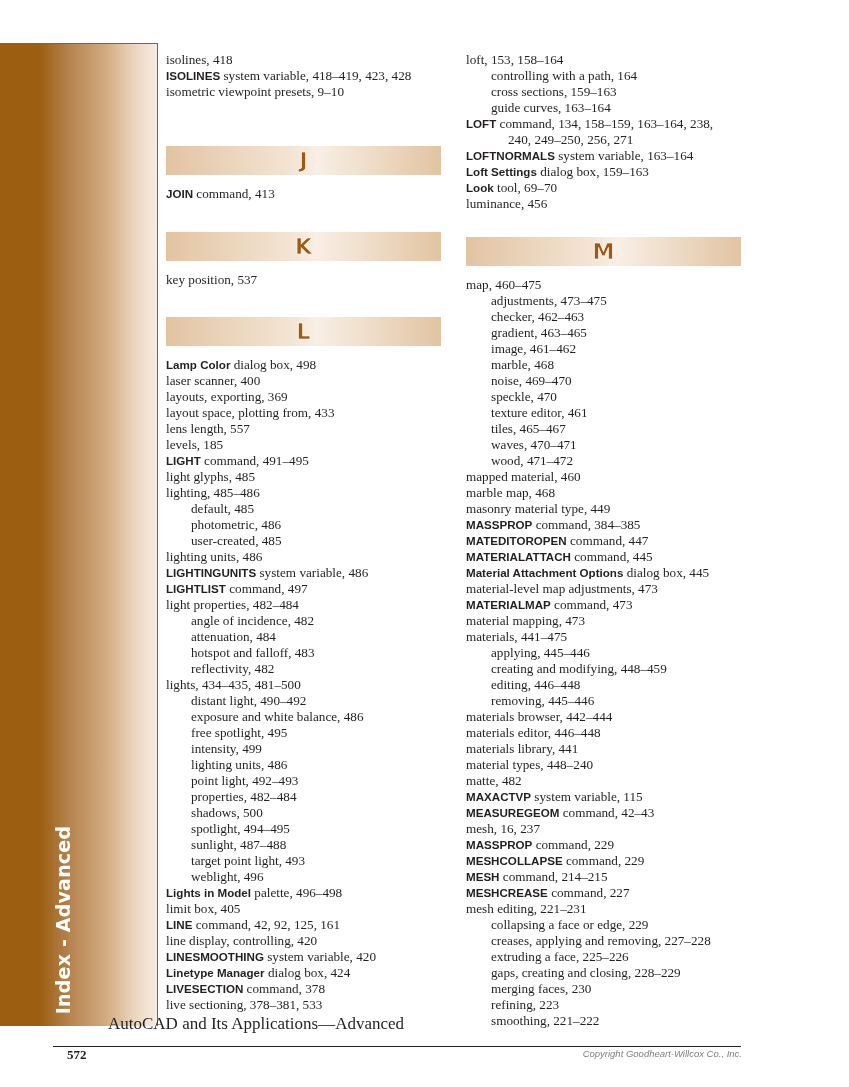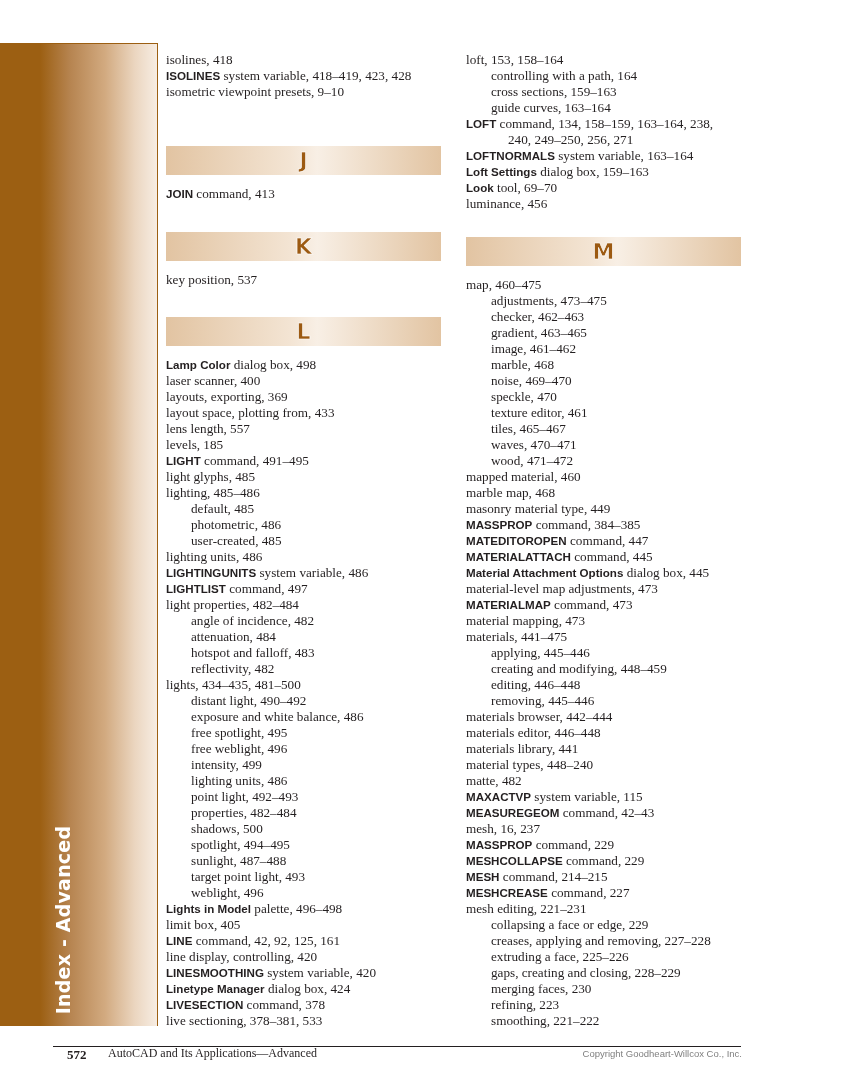--- a/index.html
+++ b/index.html
@@ -20,23 +20,23 @@
   .entry.sub { padding-left: 25px; }
   .entry.cont { padding-left: 42px; }
   .entry b { font-family: "Liberation Sans", "DejaVu Sans", sans-serif; font-weight: bold; font-size: 11.6px; }
   .letter { position: absolute; width: 275px; height: 29px;
          background: linear-gradient(to right, #e2c4a2 0%, #f3e4d3 45%, #f8efe5 55%, #e2c4a2 100%);
          display: flex; align-items: center; justify-content: center; }
   .letter span { font-family: "DejaVu Sans", "Liberation Sans", sans-serif; font-weight: bold;
          font-size: 22px; color: #9c5a12; -webkit-text-stroke: 0.6px #ffffff; }
   .footer-rule { position: absolute; top: 1046px; left: 53px; width: 688px; height: 1px; background: #231f20; }
   .footer-page { position: absolute; top: 1047px; left: 67px; font-weight: bold; font-size: 13px; font-family: "Liberation Serif", serif; }
-  .footer-title { position: absolute; top: 1014px; left: 108px; font-size: 12px; font-family: "Liberation Serif", serif; margin-top: 32px; }
+  .footer-title { position: absolute; top: 1014px; left: 108px; font-size: 17px; font-family: "Liberation Serif", serif; }
   .footer-copy { position: absolute; top: 1048px; right: 107px; font-size: 9.5px; color: #808080;
-         font-family: "Liberation Sans", "DejaVu Sans", sans-serif; }
+         font-family: "Liberation Sans", "DejaVu Sans", sans-serif; font-style: italic; }
 </style>
 </head>
 <body>
 
 <div class="tab">
   <div class="tab-label">
     <span>Index - Advanced</span>
   </div>
 </div>
 
@@ -85,21 +85,20 @@
       <div class="entry"><b>LIGHTLIST</b><span> command, 497</span></div>
       <div class="entry"><span>light properties, 482–484</span></div>
       <div class="entry sub"><span>angle of incidence, 482</span></div>
       <div class="entry sub"><span>attenuation, 484</span></div>
       <div class="entry sub"><span>hotspot and falloff, 483</span></div>
       <div class="entry sub"><span>reflectivity, 482</span></div>
       <div class="entry"><span>lights, 434–435, 481–500</span></div>
       <div class="entry sub"><span>distant light, 490–492</span></div>
       <div class="entry sub"><span>exposure and white balance, 486</span></div>
       <div class="entry sub"><span>free spotlight, 495</span></div>
-      <div class="entry sub"><span>free weblight, 496</span></div>
       <div class="entry sub"><span>intensity, 499</span></div>
       <div class="entry sub"><span>lighting units, 486</span></div>
       <div class="entry sub"><span>point light, 492–493</span></div>
       <div class="entry sub"><span>properties, 482–484</span></div>
       <div class="entry sub"><span>shadows, 500</span></div>
       <div class="entry sub"><span>spotlight, 494–495</span></div>
       <div class="entry sub"><span>sunlight, 487–488</span></div>
       <div class="entry sub"><span>target point light, 493</span></div>
       <div class="entry sub"><span>weblight, 496</span></div>
       <div class="entry"><b>Lights in Model</b><span> palette, 496–498</span></div>

